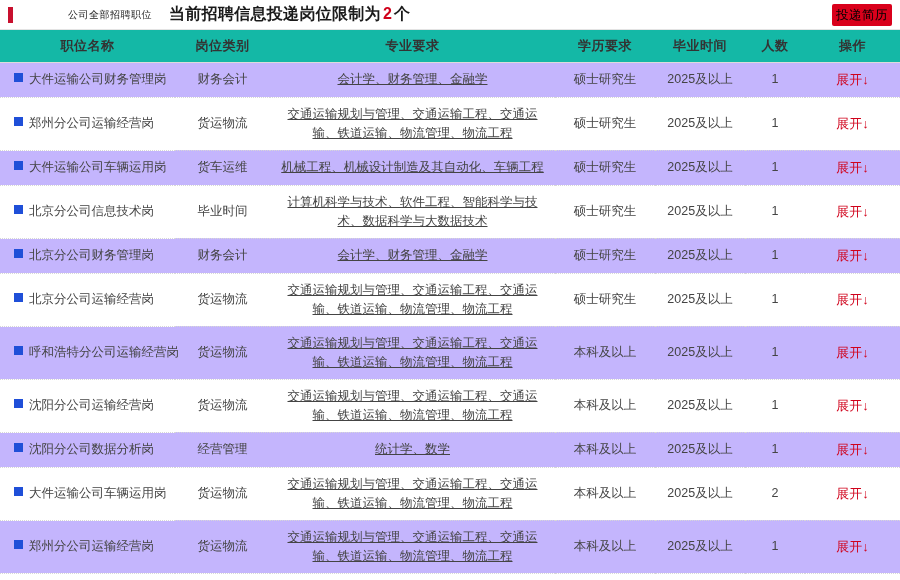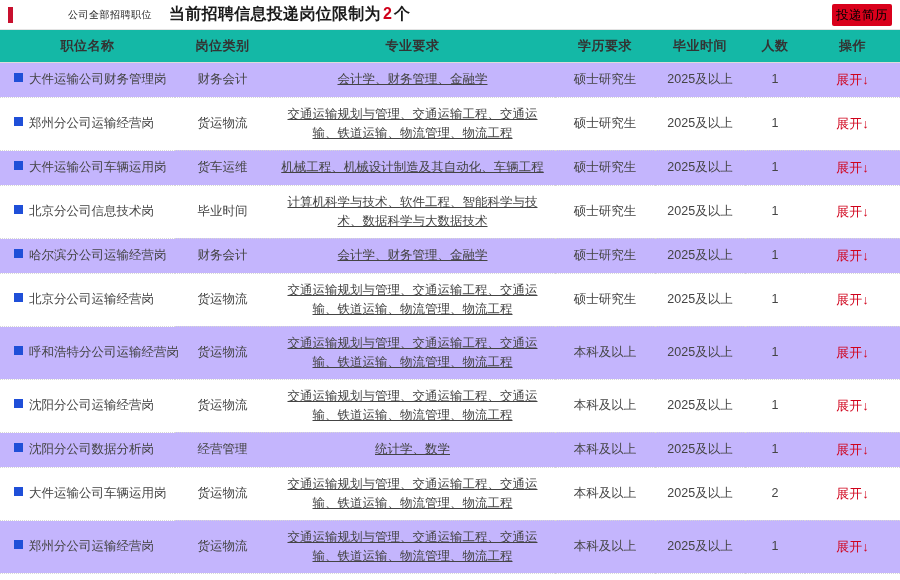--- a/index.html
+++ b/index.html
@@ -189,21 +189,21 @@
         <tr class="even">
           <td class="name"><span class="sq"></span><span>北京分公司信息技术岗</span></td>
           <td>毕业时间</td>
           <td class="major">计算机科学与技术、软件工程、智能科学与技术、数据科学与大数据技术</td>
           <td>硕士研究生</td>
           <td>2025及以上</td>
           <td>1</td>
           <td><span class="act">展开↓</span></td>
         </tr>
         <tr class="odd">
-          <td class="name"><span class="sq"></span><span>哈尔滨分公司运输经营岗</span></td>
+          <td class="name"><span class="sq"></span><span>北京分公司财务管理岗</span></td>
           <td>财务会计</td>
           <td class="major">会计学、财务管理、金融学</td>
           <td>硕士研究生</td>
           <td>2025及以上</td>
           <td>1</td>
           <td><span class="act">展开↓</span></td>
         </tr>
         <tr class="even">
           <td class="name"><span class="sq"></span><span>北京分公司运输经营岗</span></td>
           <td>货运物流</td>

